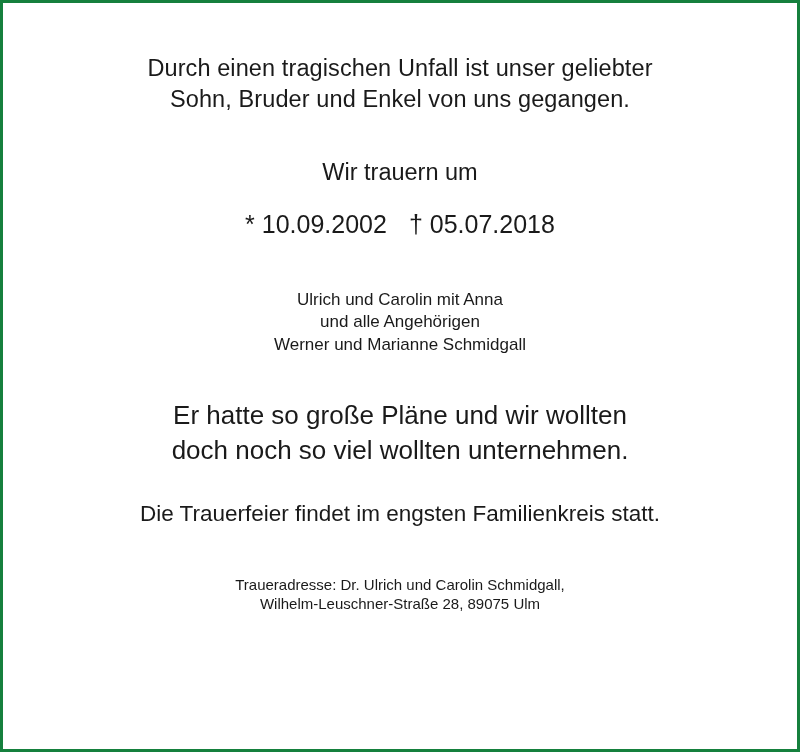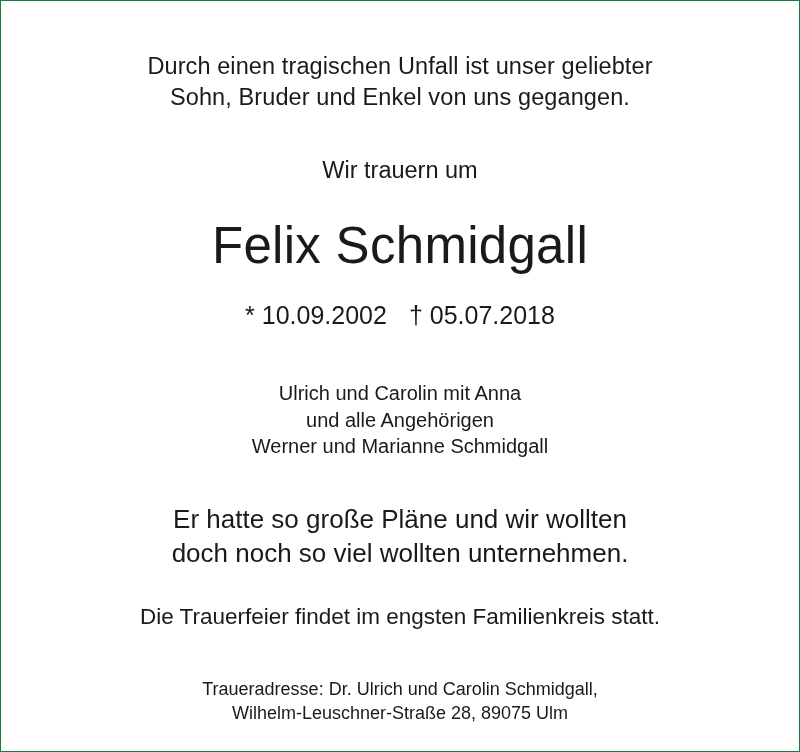--- a/index.html
+++ b/index.html
@@ -11,21 +11,21 @@
     width: 800px;
     height: 752px;
     font-family: "Liberation Sans", sans-serif;
     color: #1a1a1a;
     overflow: hidden;
   }
   .obituary-frame {
     box-sizing: border-box;
     width: 800px;
     height: 752px;
-    border: 1px solid #15803d;
+    border: 3px solid #15803d;
     background: #ffffff;
     padding: 34px 46px 20px 46px;
     display: flex;
     flex-direction: column;
     align-items: center;
   }
   .line {
     text-align: center;
     line-height: 1.32;
   }
@@ -53,51 +53,50 @@
     display: flex;
     justify-content: center;
     gap: 22px;
     text-align: right;
   }
   .dates span {
     white-space: nowrap;
   }
   .family {
     margin-top: 50px;
-    font-size: 20px;
+    font-size: 17px;
     line-height: 1.42;
   }
   .memorial {
     margin-top: 42px;
     font-size: 26px;
     line-height: 1.42;
   }
   .funeral {
     margin-top: 32px;
     font-size: 22.5px;
   }
   .address {
     margin-top: 46px;
-    font-size: 18px;
+    font-size: 15px;
     line-height: 1.42;
   }
 </style>
 </head>
 <body>
 
 <div class="obituary-frame">
 
   <div class="block-intro">
     <div class="line intro">Durch einen tragischen Unfall ist unser geliebter</div>
     <div class="line intro">Sohn, Bruder und Enkel von uns gegangen.</div>
   </div>
 
   <div class="line mourn">Wir trauern um</div>
 
-  <div class="line name">Felix Schmidgall</div>
 
   <div class="dates">
     <span>* 10.09.2002</span>
     <span>† 05.07.2018</span>
   </div>
 
   <div class="family">
     <div class="line">Ulrich und Carolin mit Anna</div>
     <div class="line">und alle Angehörigen</div>
     <div class="line">Werner und Marianne Schmidgall</div>

